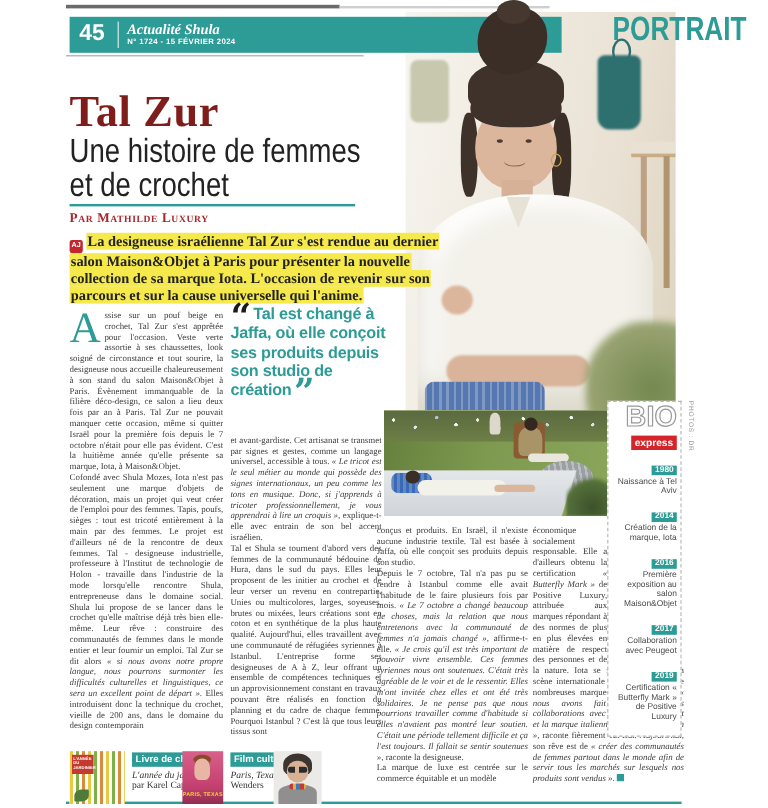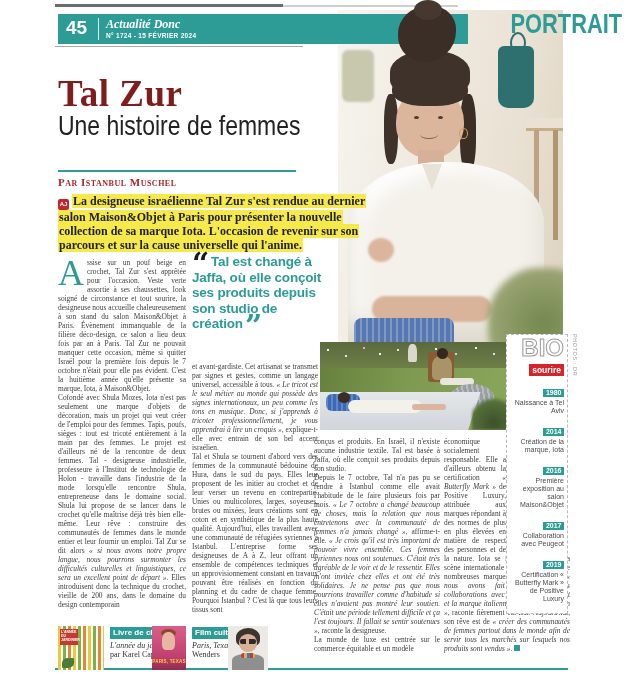--- a/index.html
+++ b/index.html
@@ -188,34 +188,35 @@
     <div class="ph collar"></div>
     <div class="ph hand"></div>
     <div class="ph armband"></div>
     <div class="ph bluepouf"></div>
     <div class="ph foliage"></div>
   </div>
 
   <div class="abs teal-bar">
     <span class="pagenum">45</span>
     <span class="bar-div"></span>
-    <span class="mag-name">Actualité Donc</span>
+    <span class="mag-name">Actualité Shula</span>
     <span class="mag-issue">N° 1724 - 15 FÉVRIER 2024</span>
   </div>
   <div class="abs bun"></div>
   <div class="abs bun2"></div>
   <div class="abs portrait">PORTRAIT</div>
   <div class="abs headrule"></div>
 
   <div class="abs title">Tal Zur</div>
   <div class="abs subtitle">
     <div><span class="cond">Une histoire de femmes</span></div>
+    <div><span class="cond">et de crochet</span></div>
   </div>
   <div class="abs sub-rule"></div>
-  <div class="abs byline">Par Istanbul Muschel</div>
+  <div class="abs byline">Par Mathilde Luxury</div>
 
   <div class="abs lead">
     <span class="aj">AJ</span><span class="hl">La designeuse israélienne Tal Zur s'est rendue au dernier salon Maison&amp;Objet à Paris pour présenter la nouvelle collection de sa marque Iota. L'occasion de revenir sur son parcours et sur la cause universelle qui l'anime.</span>
   </div>
 
   <div class="abs quote">
     <span class="qmark qopen">“</span><span>Tal est changé à Jaffa, où elle conçoit ses produits depuis son studio de création</span><span class="qmark qclose">”</span>
   </div>
 
   <div class="abs photo2">
@@ -239,30 +240,30 @@
     <p><span class="dropcap">A</span><span>ssise sur un pouf beige en crochet, Tal Zur s'est apprêtée pour l'occasion. Veste verte assortie à ses chaussettes, look soigné de circonstance et tout sourire, la designeuse nous accueille chaleureusement à son stand du salon Maison&amp;Objet à Paris. Évènement immanquable de la filière déco-design, ce salon a lieu deux fois par an à Paris. Tal Zur ne pouvait manquer cette occasion, même si quitter Israël pour la première fois depuis le 7 octobre n'était pour elle pas évident. C'est la huitième année qu'elle présente sa marque, Iota, à Maison&amp;Objet.</span></p>
     <p>Cofondé avec Shula Mozes, Iota n'est pas seulement une marque d'objets de décoration, mais un projet qui veut créer de l'emploi pour des femmes. Tapis, poufs, sièges : tout est tricoté entièrement à la main par des femmes. Le projet est d'ailleurs né de la rencontre de deux femmes. Tal - designeuse industrielle, professeure à l'Institut de technologie de Holon - travaille dans l'industrie de la mode lorsqu'elle rencontre Shula, entrepreneuse dans le domaine social. Shula lui propose de se lancer dans le crochet qu'elle maîtrise déjà très bien elle-même. Leur rêve : construire des communautés de femmes dans le monde entier et leur fournir un emploi. Tal Zur se dit alors <i>« si nous avons notre propre langue, nous pourrons surmonter les difficultés culturelles et linguistiques, ce sera un excellent point de départ »</i>. Elles introduisent donc la technique du crochet, vieille de 200 ans, dans le domaine du design contemporain</p>
   </div>
   <div class="abs col c2">
     <p>et avant-gardiste. Cet artisanat se transmet par signes et gestes, comme un langage universel, accessible à tous. <i>« Le tricot est le seul métier au monde qui possède des signes internationaux, un peu comme les tons en musique. Donc, si j'apprends à tricoter professionnellement, je vous apprendrai à lire un croquis »</i>, explique-t-elle avec entrain de son bel accent israélien.</p>
     <p>Tal et Shula se tournent d'abord vers des femmes de la communauté bédouine de Hura, dans le sud du pays. Elles leur proposent de les initier au crochet et de leur verser un revenu en contrepartie. Unies ou multicolores, larges, soyeuses, brutes ou mixées, leurs créations sont en coton et en synthétique de la plus haute qualité. Aujourd'hui, elles travaillent avec une communauté de réfugiées syriennes à Istanbul. L'entreprise forme ses designeuses de A à Z, leur offrant un ensemble de compétences techniques et un approvisionnement constant en travaux pouvant être réalisés en fonction du planning et du cadre de chaque femme. Pourquoi Istanbul ? C'est là que tous leurs tissus sont</p>
   </div>
   <div class="abs col c3">
     <p>conçus et produits. En Israël, il n'existe aucune industrie textile. Tal est basée à Jaffa, où elle conçoit ses produits depuis son studio.</p>
     <p>Depuis le 7 octobre, Tal n'a pas pu se rendre à Istanbul comme elle avait l'habitude de le faire plusieurs fois par mois. <i>« Le 7 octobre a changé beaucoup de choses, mais la relation que nous entretenons avec la communauté de femmes n'a jamais changé »</i>, affirme-t-elle. <i>« Je crois qu'il est très important de pouvoir vivre ensemble. Ces femmes syriennes nous ont soutenues. C'était très agréable de le voir et de le ressentir. Elles m'ont invitée chez elles et ont été très solidaires. Je ne pense pas que nous pourrions travailler comme d'habitude si elles n'avaient pas montré leur soutien. C'était une période tellement difficile et ça l'est toujours. Il fallait se sentir soutenues »</i>, raconte la designeuse.</p>
-    <p>La monde de luxe est centrée sur le commerce équitable et un modèle</p>
+    <p>La marque de luxe est centrée sur le commerce équitable et un modèle</p>
   </div>
   <div class="abs col c4">
     <div class="bio-spacer"></div>
     <p><span>économique socialement responsable. Elle a d'ailleurs obtenu la certification <i>« Butterfly Mark »</i> de Positive Luxury, attribuée aux marques répondant à des normes de plus en plus élevées en matière de respect des personnes et de la nature. Iota se fait connaître sur la scène internationale et collabore avec de nombreuses marques internationales : <i>« nous avons fait de très belles collaborations avec notamment Peugeot et la marque italienne Tom Dixon à Milan »</i>, raconte fièrement Tal Zur. Aujourd'hui, son rêve est de <i>« créer des communautés de femmes partout dans le monde afin de servir tous les marchés sur lesquels nos produits sont vendus »</i>.</span><span class="endmark"></span></p>
   </div>
 
   <div class="abs bio">
     <div class="bio-title">BIO</div>
-    <span class="bio-badge">sourire</span>
+    <span class="bio-badge">express</span>
     <div class="bio-entry">
       <span class="bio-year">1980</span>
       <div class="bio-text">Naissance à Tel Aviv</div>
     </div>
     <div class="bio-entry">
       <span class="bio-year">2014</span>
       <div class="bio-text">Création de la marque, Iota</div>
     </div>
     <div class="bio-entry">
       <span class="bio-year">2016</span>

